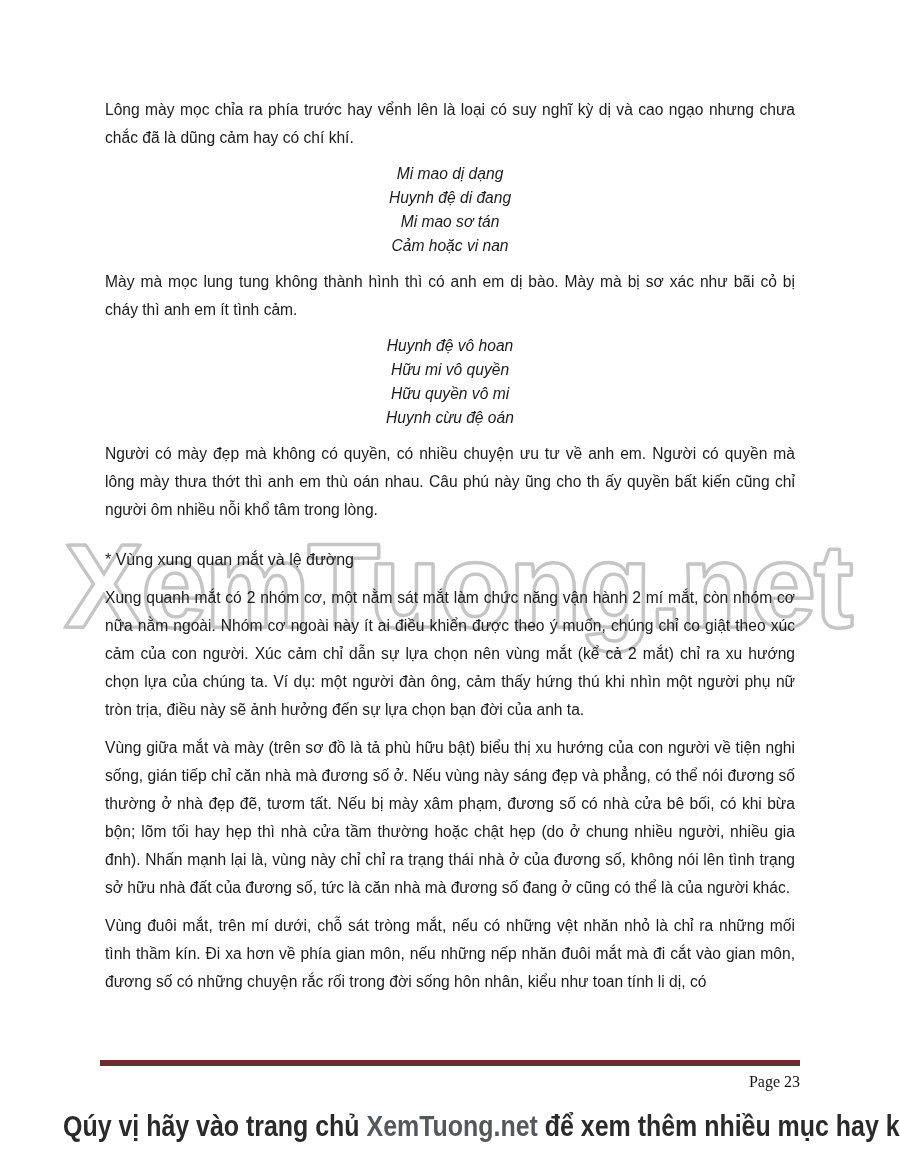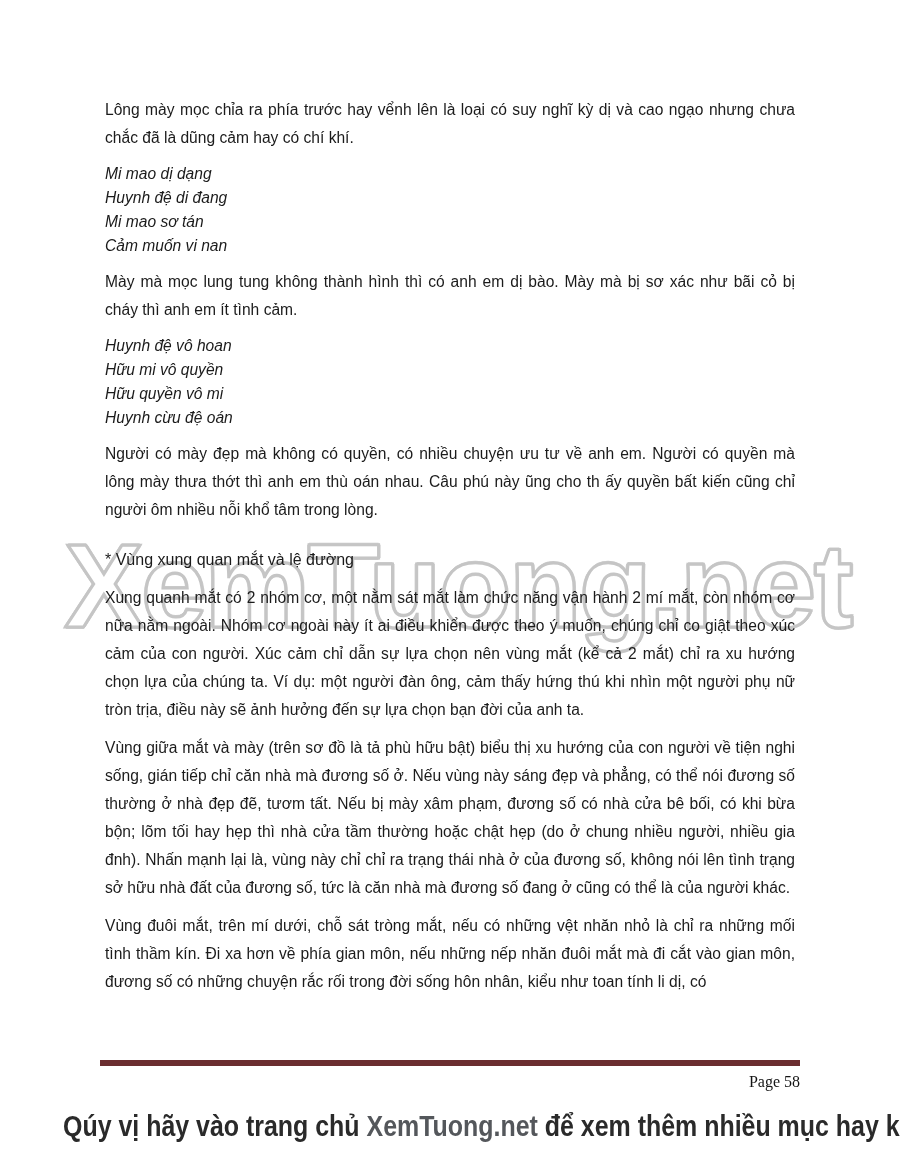--- a/index.html
+++ b/index.html
@@ -41,21 +41,21 @@
     font-size: 15.6px;
     line-height: 28px;
     text-align: justify;
     margin-bottom: 10px;
   }
   .verse { margin-bottom: 10px; }
   .verse p {
     font-style: italic;
     font-size: 15.6px;
     line-height: 24px;
-    text-align: left;
+    text-align: center;
   }
   .heading {
     font-size: 16px;
     font-weight: normal;
     line-height: 28px;
     margin-bottom: 10px;
     margin-top: 22px;
   }
 
   .footer-rule {
@@ -102,21 +102,21 @@
 
   <div class="watermark">XemTuong.net</div>
 
   <div class="content">
     <p class="body">Lông mày mọc chỉa ra phía trước hay vểnh lên là loại có suy nghĩ kỳ dị và cao ngạo nhưng chưa chắc đã là dũng cảm hay có chí khí.</p>
 
     <div class="verse">
       <p>Mi mao dị dạng</p>
       <p>Huynh đệ di đang</p>
       <p>Mi mao sơ tán</p>
-      <p>Cảm muốn vi nan</p>
+      <p>Cảm hoặc vi nan</p>
     </div>
 
     <p class="body">Mày mà mọc lung tung không thành hình thì có anh em dị bào. Mày mà bị sơ xác như bãi cỏ bị cháy thì anh em ít tình cảm.</p>
 
     <div class="verse">
       <p>Huynh đệ vô hoan</p>
       <p>Hữu mi vô quyền</p>
       <p>Hữu quyền vô mi</p>
       <p>Huynh cừu đệ oán</p>
     </div>
@@ -125,17 +125,17 @@
 
     <h3 class="heading">* Vùng xung quan mắt và lệ đường</h3>
 
     <p class="body">Xung quanh mắt có 2 nhóm cơ, một nằm sát mắt làm chức năng vận hành 2 mí mắt, còn nhóm cơ nữa nằm ngoài. Nhóm cơ ngoài này ít ai điều khiển được theo ý muốn, chúng chỉ co giật theo xúc cảm của con người. Xúc cảm chỉ dẫn sự lựa chọn nên vùng mắt (kể cả 2 mắt) chỉ ra xu hướng chọn lựa của chúng ta. Ví dụ: một người đàn ông, cảm thấy hứng thú khi nhìn một người phụ nữ tròn trịa, điều này sẽ ảnh hưởng đến sự lựa chọn bạn đời của anh ta.</p>
     <p class="body">Vùng giữa mắt và mày (trên sơ đồ là tả phù hữu bật) biểu thị xu hướng của con người về tiện nghi sống, gián tiếp chỉ căn nhà mà đương số ở. Nếu vùng này sáng đẹp và phẳng, có thể nói đương số thường ở nhà đẹp đẽ, tươm tất. Nếu bị mày xâm phạm, đương số có nhà cửa bê bối, có khi bừa bộn; lõm tối hay hẹp thì nhà cửa tầm thường hoặc chật hẹp (do ở chung nhiều người, nhiều gia đnh).  Nhấn mạnh lại là, vùng này chỉ chỉ ra trạng thái nhà ở của đương số, không nói lên tình trạng sở hữu nhà đất của đương số, tức là căn nhà mà đương số đang ở cũng có thể là của người khác.</p>
     <p class="body">Vùng đuôi mắt, trên mí dưới, chỗ sát tròng mắt, nếu có những vệt nhăn nhỏ là chỉ ra những mối tình thầm kín. Đi xa hơn về phía gian môn, nếu những nếp nhăn đuôi mắt mà đi cắt vào gian môn, đương số có những chuyện rắc rối trong đời sống hôn nhân, kiểu như toan tính li dị, có</p>
   </div>
 
   <div class="footer-rule"></div>
 
-  <div class="page-number">Page 58</div>
+  <div class="page-number">Page 23</div>
 
   <div class="banner"><span>Qúy vị hãy vào trang chủ </span><span class="site">XemTuong.net</span><span> để xem thêm nhiều mục hay khác</span></div>
 
 </div>
 
 </body></html>

